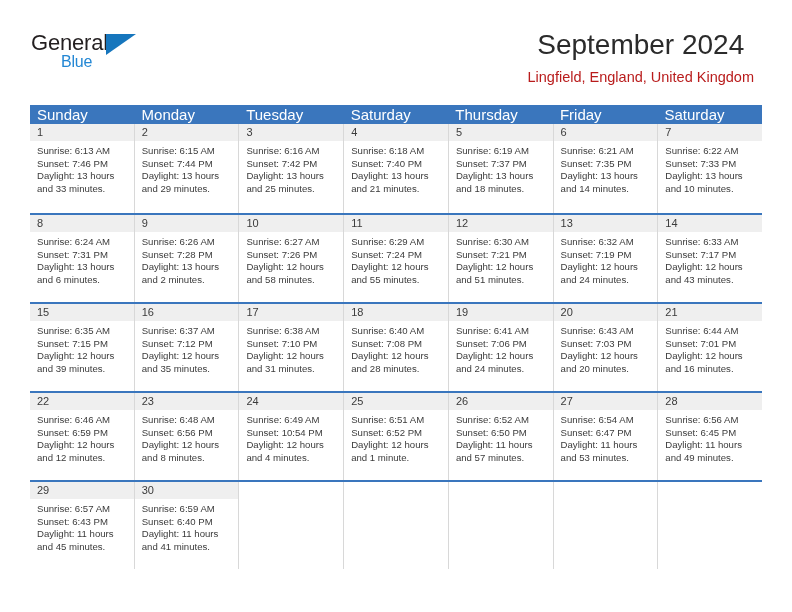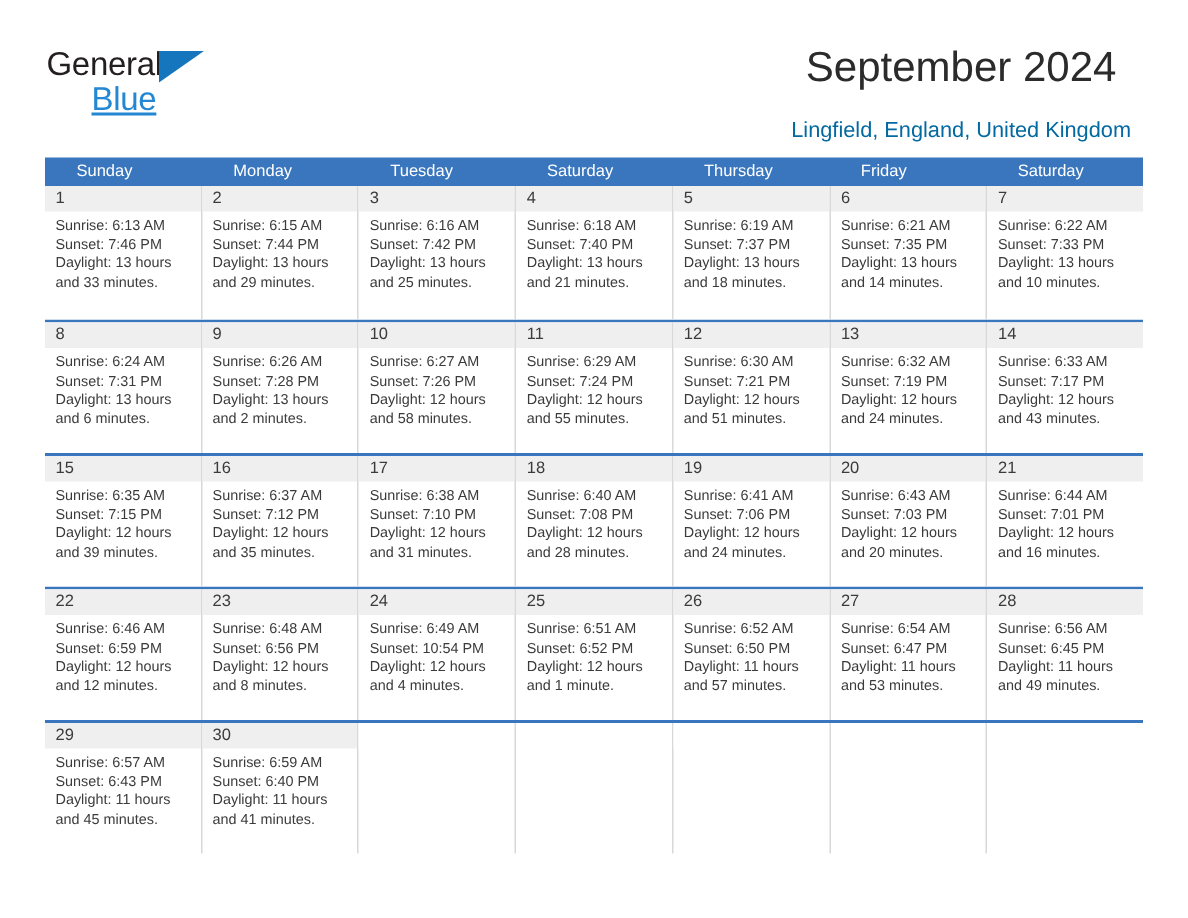--- a/index.html
+++ b/index.html
@@ -51,66 +51,65 @@
     top: 4px;
     width: 0;
     height: 0;
     border-left: 30px solid #1676bd;
     border-bottom: 21px solid transparent;
   }
   .logo-blue {
     position: absolute;
     left: 30px;
     top: 23px;
-    font-size: 22px;
+    font-size: 16px;
     letter-spacing: -0.2px;
     color: #2387d4;
     font-family: "Liberation Sans", sans-serif;
-    text-decoration: underline;
   }
   .title-block {
     position: absolute;
     right: 38px;
     top: 28px;
     text-align: center;
   }
   .cal-title {
     font-size: 28px;
     font-weight: normal;
     color: #2b2b2b;
     line-height: 34px;
     white-space: nowrap;
   }
   .cal-subtitle {
     font-size: 14.5px;
-    color: #0369a1;
+    color: #b91c1c;
     line-height: 20px;
-    margin-top: 15px;
+    margin-top: 5px;
     white-space: nowrap;
   }
 
   
   .calendar {
     position: absolute;
     left: 30px;
     top: 105px;
     width: 732px;
   }
   .dow-row {
     display: flex;
     width: 732px;
     height: 19px;
     background: #3a76bd;
   }
   .dow {
     flex: 1 1 0;
     color: #ffffff;
-    font-size: 11px;
+    font-size: 15px;
     line-height: 19px;
-    padding-left: 21px;
+    padding-left: 7px;
     box-sizing: border-box;
     white-space: nowrap;
   }
   .week {
     display: flex;
     width: 732px;
     height: 89px;
     border-top: 2px solid #3a76bd;
     box-sizing: border-box;
   }

